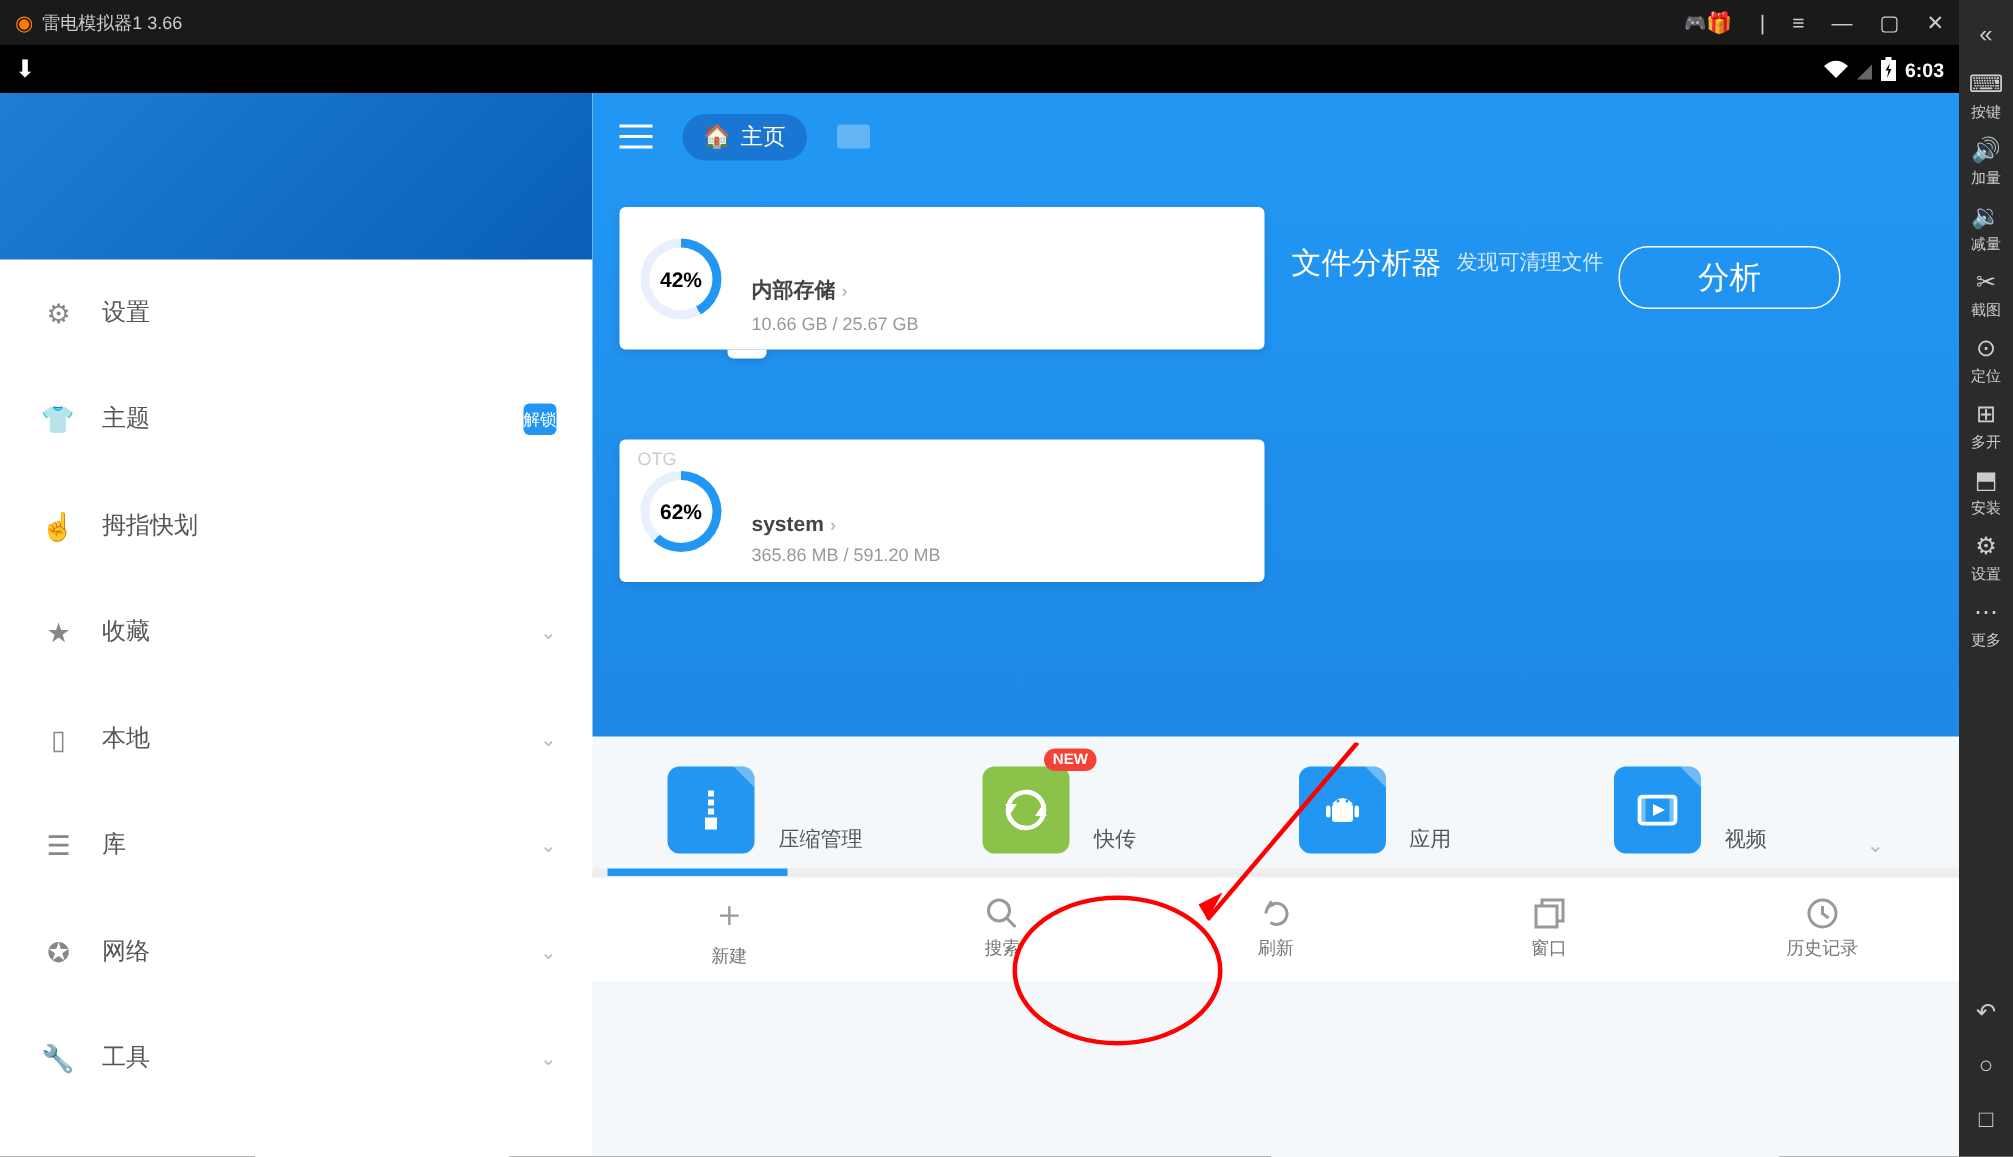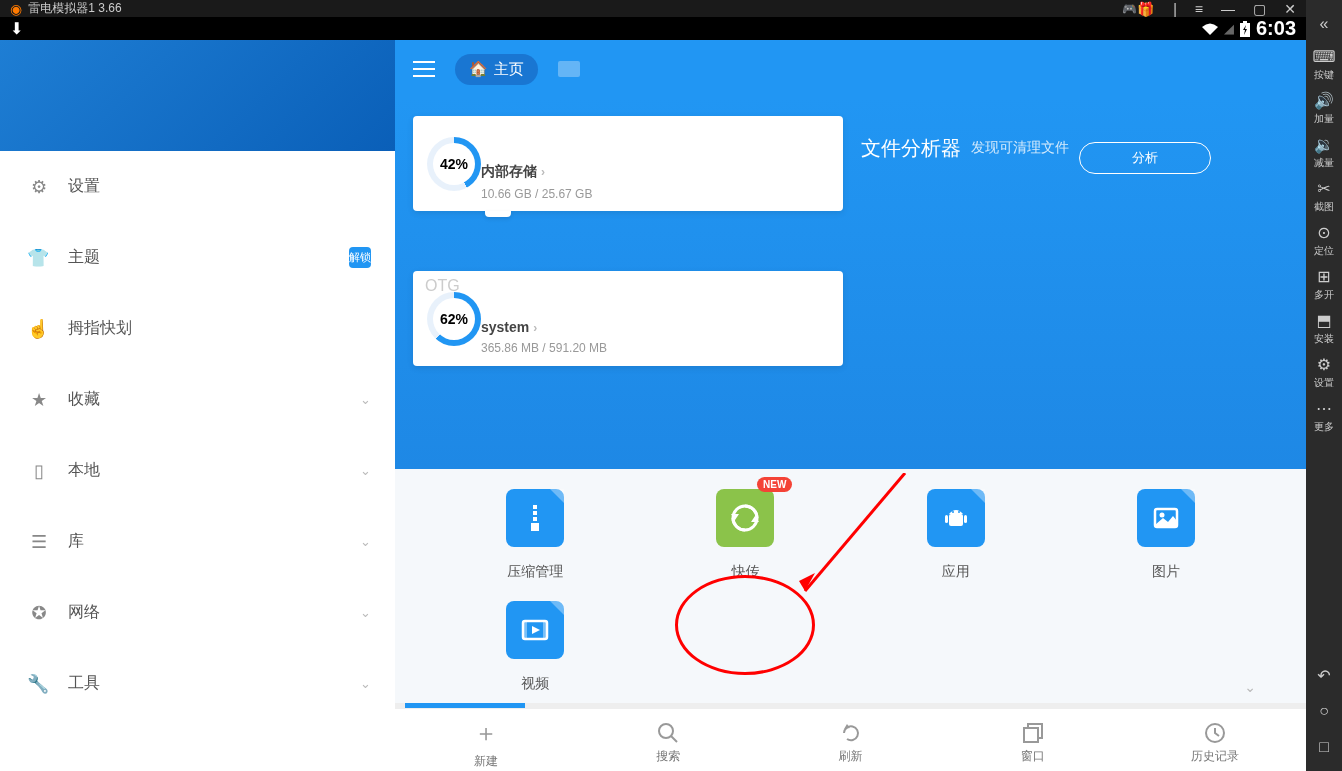--- a/index.html
+++ b/index.html
@@ -8,55 +8,55 @@
 .titlebar { height: 30px; background: #1a1a1a; display: flex; align-items: center; padding: 0 10px; color: #ccc; font-size: 12px; }
 .titlebar .logo { color: #ff7a00; margin-right: 6px; font-size: 14px; }
 .titlebar .title-text { flex: 1; }
 .titlebar .gamepad { margin-left: 8px; color: #888; }
 .titlebar .tb-icons { display: flex; gap: 18px; align-items: center; }
 .titlebar .tb-icons span { cursor: pointer; font-size: 14px; }
 .titlebar .gift { font-size: 14px; }
 .statusbar { height: 32px; background: #000; display: flex; align-items: center; padding: 0 10px; }
 .statusbar .dl { color: #fff; font-size: 16px; }
 .statusbar .right { margin-left: auto; color: #fff; display: flex; align-items: center; gap: 6px; font-size: 13px; }
-.statusbar .clock { font-weight: bold; font-size: 20px; }
+.statusbar .clock { font-weight: bold; font-size: 13px; }
 .app { flex: 1; display: flex; background: #fff; }
 .sidebar { width: 395px; background: #fff; display: flex; flex-direction: column; }
 .sidebar .hero { height: 111px; background: linear-gradient(135deg, #1e7ed4 0%, #0a5fb8 100%); }
 .sidebar .menu { flex: 1; overflow: hidden; }
 .sidebar .item { height: 71px; display: flex; align-items: center; padding: 0 24px; color: #555; font-size: 16px; cursor: pointer; }
 .sidebar .item .icn { width: 30px; text-align: center; margin-right: 14px; color: #888; font-size: 18px; }
 .sidebar .item .label { flex: 1; }
 .sidebar .item .badge { background: #2196f3; color: #fff; font-size: 11px; padding: 3px 0; border-radius: 4px; }
 .sidebar .item .chev { color: #bbb; font-size: 13px; }
 .main { flex: 1; display: flex; flex-direction: column; background: #f5f8fb; }
 .topbar { height: 58px; background: #2196f3; display: flex; align-items: center; padding: 0 18px; gap: 20px; }
 .hamburger { display: flex; flex-direction: column; gap: 5px; cursor: pointer; }
 .hamburger span { display: block; width: 22px; height: 2px; background: #fff; }
 .home-pill { background: #1976d2; color: #fff; padding: 6px 14px; border-radius: 18px; font-size: 15px; display: flex; align-items: center; gap: 6px; cursor: pointer; }
 .tab-marker { width: 22px; height: 16px; background: rgba(255,255,255,0.3); border-radius: 2px; }
 .analyzer { height: 371px; background: linear-gradient(180deg, #2196f3 0%, #1e88e5 100%); display: flex; align-items: flex-start; padding: 18px; gap: 18px; }
 .storage-cards { width: 430px; display: flex; flex-direction: column; gap: 60px; }
-.storage-card { background: #fff; border-radius: 4px; height: 95px; display: flex; align-items: center; padding: 12px 14px; gap: 0; box-shadow: 0 2px 6px rgba(0,0,0,0.1); position: relative; }
+.storage-card { background: #fff; border-radius: 4px; height: 95px; display: flex; align-items: center; padding: 12px 14px; gap: 20px; box-shadow: 0 2px 6px rgba(0,0,0,0.1); position: relative; }
 .storage-card .notch { position: absolute; bottom: -6px; left: 72px; width: 26px; height: 6px; background: #fff; border-radius: 0 0 4px 4px; box-shadow: 0 2px 4px rgba(0,0,0,0.1); }
 .pct-ring { width: 54px; height: 54px; border-radius: 50%; display: flex; align-items: center; justify-content: center; font-size: 14px; font-weight: bold; background: #fff; }
 .pct-ring.r42 { background: conic-gradient(#2196f3 0 151deg, #e8f1fb 151deg 360deg); }
 .pct-ring.r62 { background: conic-gradient(#2196f3 0 223deg, #e8f1fb 223deg 360deg); }
 .pct-ring .inner { width: 42px; height: 42px; background: #fff; border-radius: 50%; display: flex; align-items: center; justify-content: center; }
 .storage-info { display: flex; flex-direction: column; gap: 6px; margin-top: 36px; }
 .storage-info .name { font-weight: bold; color: #444; font-size: 14px; }
 .storage-info .name .arrow { color: #bbb; font-size: 12px; margin-left: 4px; }
 .storage-info .size { font-size: 12px; color: #999; }
-.otg-tag { position: absolute; top: 6px; left: 12px; font-size: 16px; color: #ccc; }
+.otg-tag { position: absolute; top: 6px; left: 12px; font-size: 12px; color: #ccc; }
 .analyzer-right { flex: 1; display: flex; flex-direction: row; align-items: center; padding-top: 6px; gap: 10px; color: #fff; }
 .analyzer-right .title { font-size: 20px; }
 .analyzer-right .sub { font-size: 14px; opacity: 0.8; }
-.analyze-btn { margin-top: 20px; border: 1.5px solid #fff; background: transparent; color: #fff; padding: 6px 52px; border-radius: 20px; font-size: 13px; cursor: pointer; text-align: center; }
+.analyze-btn { margin-top: 20px; border: 1.5px solid #fff; background: transparent; color: #fff; padding: 6px 52px; border-radius: 20px; font-size: 21px; cursor: pointer; text-align: center; }
 .tool-grid { padding: 20px 50px 10px; display: grid; grid-template-columns: repeat(4, 1fr); gap: 20px 30px; position: relative; }
-.tool { display: flex; flex-direction: column; align-items: center; gap: 16px; cursor: pointer; position: relative; }
+.tool { display: flex; flex-direction: row; align-items: flex-end; gap: 16px; cursor: pointer; position: relative; }
 .tool-icon { width: 58px; height: 58px; border-radius: 8px; display: flex; align-items: center; justify-content: center; color: #fff; font-size: 28px; position: relative; }
 .tool-icon.blue { background: #2196f3; }
 .tool-icon.orange { background: #ff9800; }
 .tool-icon.green { background: #8bc34a; }
 .tool-icon .fold { position: absolute; top: 0; right: 0; border-style: solid; border-width: 0 14px 14px 0; border-color: transparent rgba(255,255,255,0.35) transparent transparent; }
 .tool-label { font-size: 14px; color: #555; }
 .new-badge { position: absolute; top: -12px; right: -18px; background: #f44336; color: #fff; font-size: 10px; font-weight: bold; padding: 2px 6px; border-radius: 8px; }
 .circle-annot { position: absolute; width: 140px; height: 100px; border: 3px solid #f00; border-radius: 50%; left: 280px; top: 106px; pointer-events: none; }
 .arrow-annot { position: absolute; left: 400px; top: 4px; pointer-events: none; }
 .grid-chevron { position: absolute; right: 50px; bottom: 8px; color: #bbb; font-size: 14px; }
@@ -236,31 +236,20 @@
                 <rect x="3" y="11" width="3" height="8" rx="1.5" fill="#fff"></rect>
                 <rect x="22" y="11" width="3" height="8" rx="1.5" fill="#fff"></rect>
               </svg>
             </div>
           <div class="tool-label">应用</div>
         </div>
         <div class="tool">
           <div class="tool-icon blue">
               <div class="fold"></div>
               <svg width="32" height="32" viewBox="0 0 32 32">
-                <rect x="5" y="7" width="22" height="18" rx="2" fill="none" stroke="#fff" stroke-width="2.5"></rect>
-                <circle cx="12" cy="13" r="2.5" fill="#fff"></circle>
-                <path d="M5 23 L13 16 L18 20 L23 14 L27 19 L27 25 L5 25 Z" fill="#fff"></path>
-              </svg>
-            </div>
-          <div class="tool-label">图片</div>
-        </div>
-        <div class="tool">
-          <div class="tool-icon blue">
-              <div class="fold"></div>
-              <svg width="32" height="32" viewBox="0 0 32 32">
                 <rect x="4" y="7" width="24" height="18" rx="2" fill="none" stroke="#fff" stroke-width="2.5"></rect>
                 <rect x="4" y="7" width="4" height="18" fill="#fff" opacity="0.4"></rect>
                 <rect x="24" y="7" width="4" height="18" fill="#fff" opacity="0.4"></rect>
                 <path d="M13 12 L21 16 L13 20 Z" fill="#fff"></path>
               </svg>
             </div>
           <div class="tool-label">视频</div>
         </div>
         <span class="grid-chevron">⌄</span>
         <div class="circle-annot"></div>

